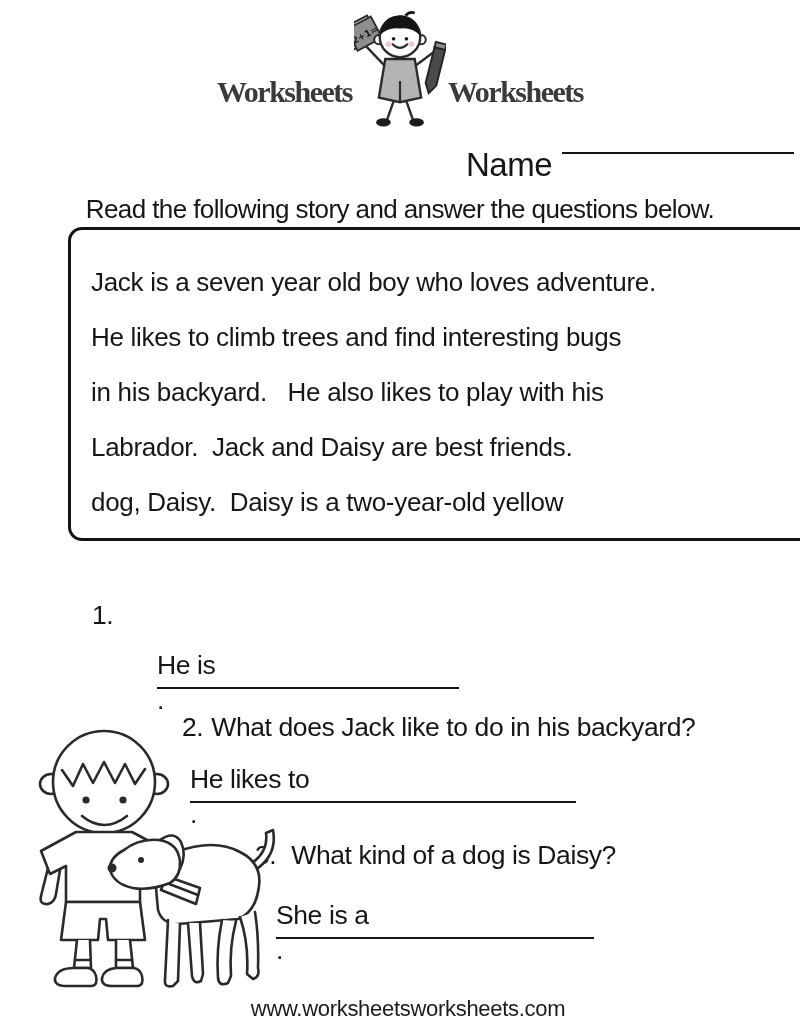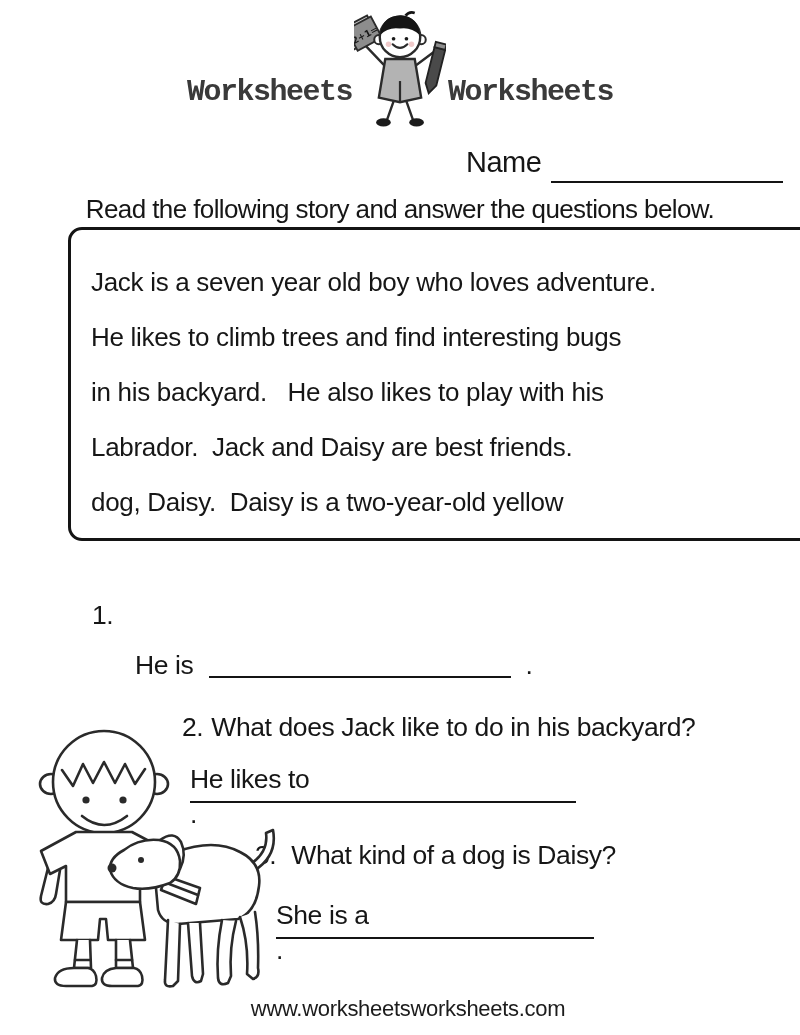--- a/index.html
+++ b/index.html
@@ -14,32 +14,32 @@
     overflow:hidden;
   }
 
   
   .logo {
     position:absolute; top:8px; left:0; right:0;
     display:flex; justify-content:center; align-items:center;
     gap:2px;
   }
   .logo-word {
-    font-family:Liberation Mono, monospace;
+    font-family:Liberation Serif, serif;
     font-weight:700; font-size:30px; letter-spacing:-1.5px;
     color:#3a3a3a;
     padding-top:44px;
   }
   .logo svg { display:block; }
 
   
   .name-row {
     position:absolute; top:146px; left:466px;
-    display:flex; align-items:flex-end;
-    font-size:29px; letter-spacing:-0.5px;
+    display:flex; align-items:flex-start;
+    font-size:33px; letter-spacing:-0.5px;
   }
   .name-row .rule {
     display:inline-block; width:232px; height:4px;
     border-bottom:2.5px solid #141414;
     margin-left:10px; position:relative; top:4px;
   }
 
   
   .instruction {
     position:absolute; top:194px; left:0; right:0;
@@ -153,21 +153,21 @@
     <div class="story-line">Jack is a seven year old boy who loves adventure.</div>
     <div class="story-line">He likes to climb trees and find interesting bugs</div>
     <div class="story-line">in his backyard.   He also likes to play with his</div>
     <div class="story-line">Labrador.  Jack and Daisy are best friends.</div>
     <div class="story-line">dog, Daisy.  Daisy is a two-year-old yellow</div>
   </div>
 
   <div class="q-prompt" style="left:92px; top:600px;">
     <span class="q-num">1.</span>
   </div>
-  <div class="q-answer" style="left:135px; top:650px;">
+  <div class="q-answer" style="left:141px; top:650px;flex-direction:column;">
     <span>He is</span>
     <span class="blank b1"></span>
     <span class="period">.</span>
   </div>
 
   <div class="q-prompt" style="left:182px; top:712px;">
     <span class="q-num">2.</span>
     <span>What does Jack like to do in his backyard?</span>
   </div>
   <div class="q-answer" style="left:176px; top:764px;flex-direction:column;">

